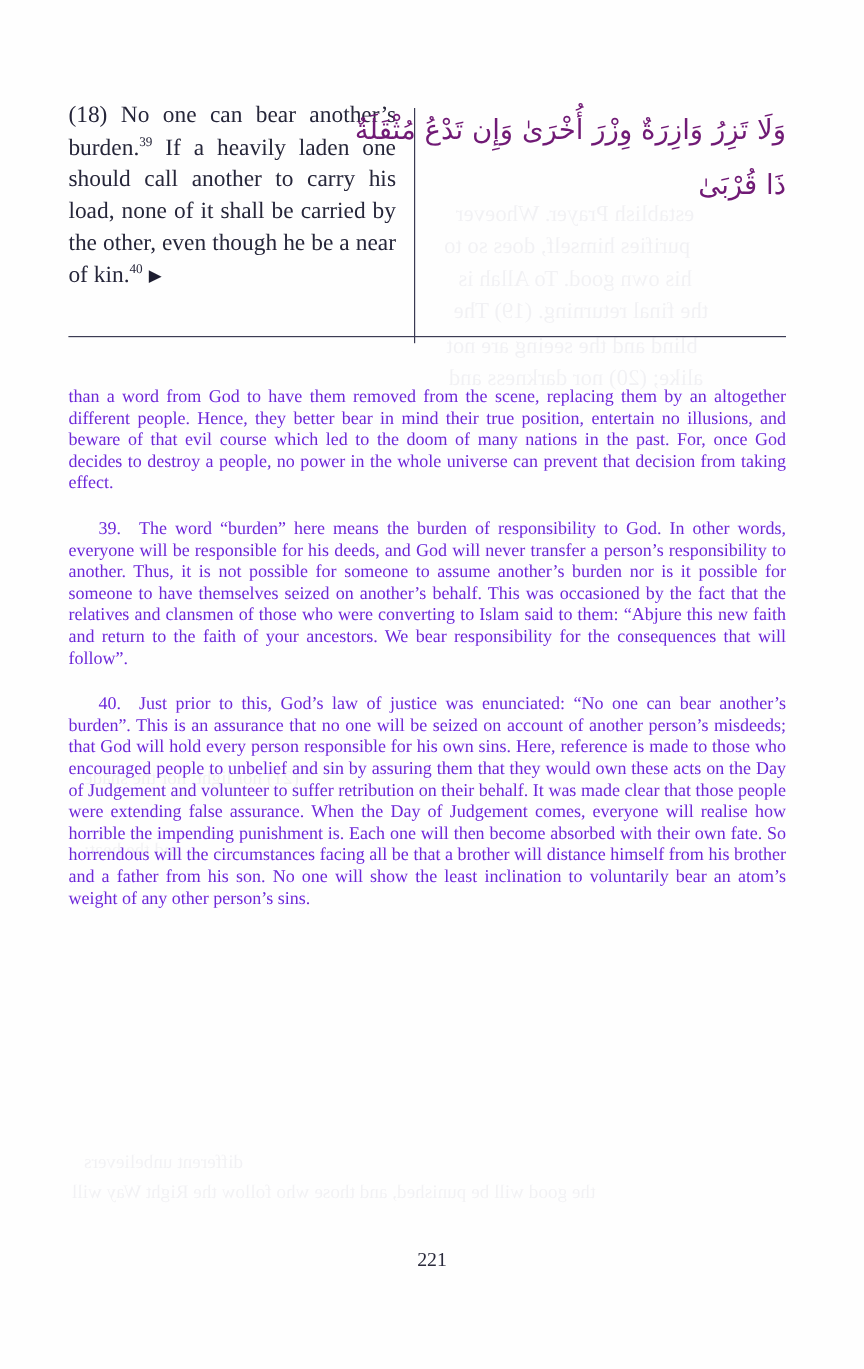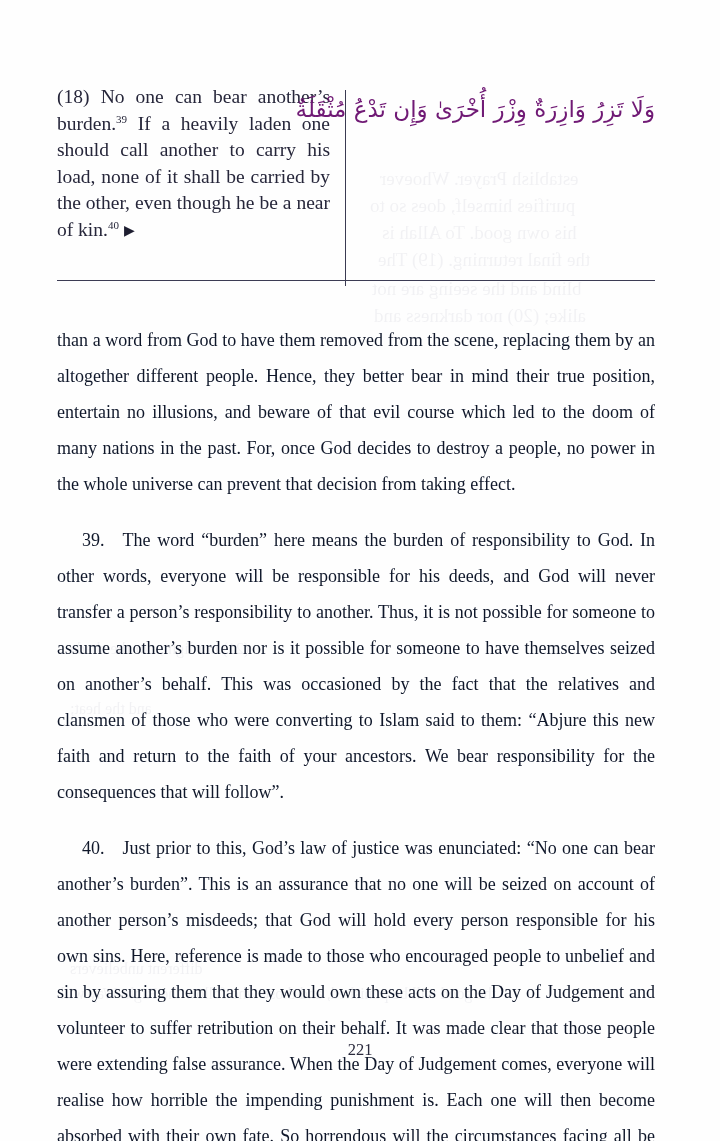--- a/index.html
+++ b/index.html
@@ -127,25 +127,25 @@
 
   
   .body-area {
     position: absolute;
     left: 57px;
     top: 322px;
     width: 598px;
   }
   .body-area p {
     margin: 0;
-    font-size: 18px;
-    line-height: 36px;
+    font-size: 15px;
+    line-height: 18px;
     text-align: justify;
     text-justify: inter-word;
-    color: #0f172a;
+    color: #6d28d9;
   }
   .body-area p + p {
     margin-top: 20px;
   }
   .indent {
     text-indent: 25px;
   }
 
   
   .folio {
@@ -181,20 +181,21 @@
     <div class="verse-col-en">
       <span class="vnum">(18)</span>
       <span>No one can bear another’s burden.</span><sup>39</sup>
       <span>If a heavily laden one should call another to carry his load, none of it shall be carried by the other, even though he be a near of kin.</span><sup>40</sup><span class="tri-marker">▶</span>
     </div>
 
     <div class="col-divider"></div>
 
     <div class="verse-col-ar" lang="ar" dir="rtl">
       <div class="ar-line">وَلَا تَزِرُ وَازِرَةٌ وِزْرَ أُخْرَىٰ وَإِن تَدْعُ مُثْقَلَةٌ</div>
+      <div class="ar-line">ذَا قُرْبَىٰ</div>
     </div>
   </div>
 
   <div class="rule"></div>
 
   <div class="body-area">
     <p>than a word from God to have them removed from the scene, replacing them by an altogether different people. Hence, they better bear in mind their true position, entertain no illusions, and beware of that evil course which led to the doom of many nations in the past. For, once God decides to destroy a people, no power in the whole universe can prevent that decision from taking effect.</p>
     <p class="indent">39. The word “burden” here means the burden of responsibility to God. In other words, everyone will be responsible for his deeds, and God will never transfer a person’s responsibility to another. Thus, it is not possible for someone to assume another’s burden nor is it possible for someone to have themselves seized on another’s behalf. This was occasioned by the fact that the relatives and clansmen of those who were converting to Islam said to them: “Abjure this new faith and return to the faith of your ancestors. We bear responsibility for the consequences that will follow”.</p>
     <p class="indent">40. Just prior to this, God’s law of justice was enunciated: “No one can bear another’s burden”. This is an assurance that no one will be seized on account of another person’s misdeeds; that God will hold every person responsible for his own sins. Here, reference is made to those who encouraged people to unbelief and sin by assuring them that they would own these acts on the Day of Judgement and volunteer to suffer retribution on their behalf. It was made clear that those people were extending false assurance. When the Day of Judgement comes, everyone will realise how horrible the impending punishment is. Each one will then become absorbed with their own fate. So horrendous will the circumstances facing all be that a brother will distance himself from his brother and a father from his son. No one will show the least inclination to voluntarily bear an atom’s weight of any other person’s sins.</p>
   </div>

